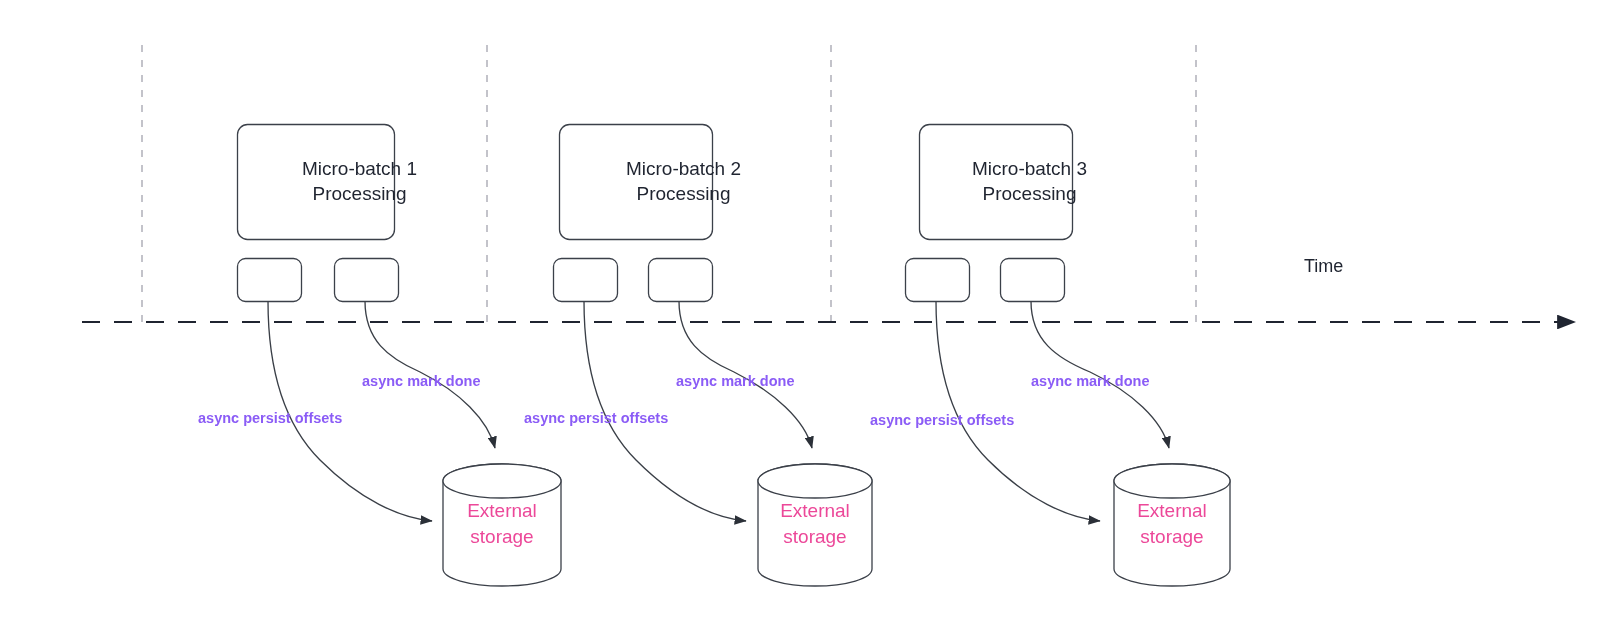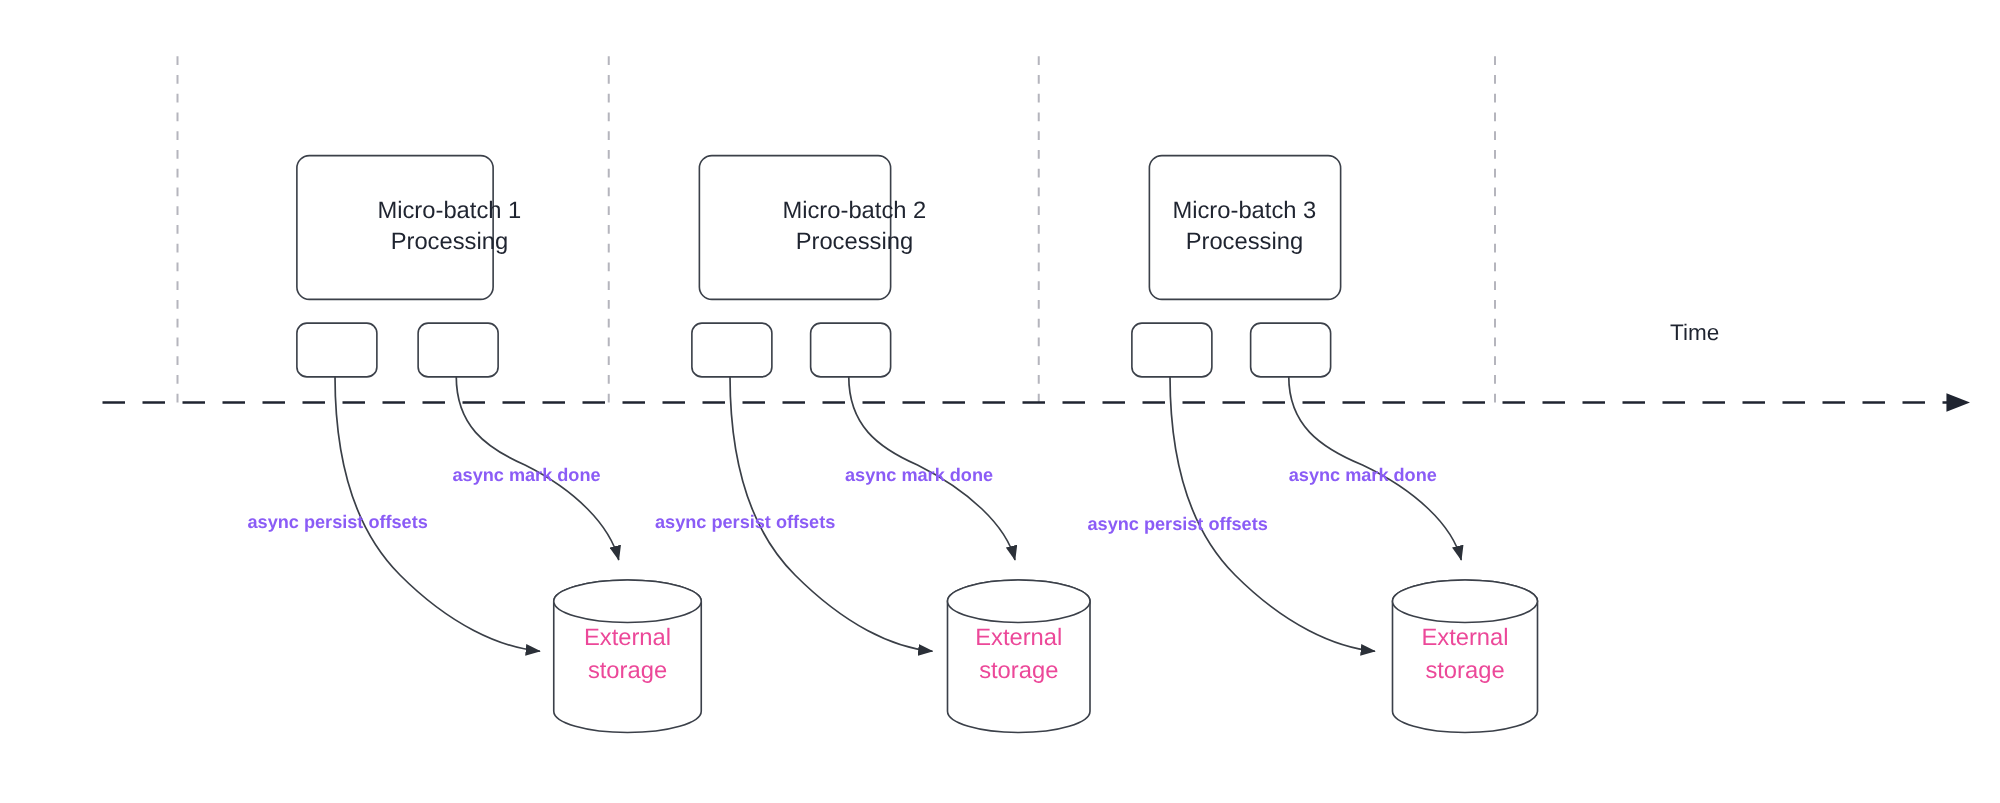--- a/index.html
+++ b/index.html
@@ -114,27 +114,27 @@
 
   <div id="text-layer">
       <div class="node-text" style="left: 237px; top: 155.5px; width: 157px; padding-left: 44px;">Micro-batch 1
 Processing</div>
       <div class="cyl-text" style="left: 443px; top: 498px; width: 118px;">External
 storage</div>
       <div class="node-text" style="left: 559px; top: 155.5px; width: 153px; margin-left: 48px;">Micro-batch 2
 Processing</div>
       <div class="cyl-text" style="left: 758px; top: 498px; width: 114px;">External
 storage</div>
-      <div class="node-text" style="left: 919px; top: 155.5px; width: 153px;">Micro-batch 3
+      <div class="node-text" style="left: 919px; top: 155.5px; width: 153px; padding-left: 34px;">Micro-batch 3
 Processing</div>
       <div class="cyl-text" style="left: 1114px; top: 498px; width: 116px;">External
 storage</div>
       <div class="edge-label" style="left: 198px; top: 410px;">async persist offsets</div>
       <div class="edge-label" style="left: 362px; top: 373px;">async mark done</div>
       <div class="edge-label" style="left: 524px; top: 410px;">async persist offsets</div>
       <div class="edge-label" style="left: 676px; top: 373px;">async mark done</div>
       <div class="edge-label" style="left: 870px; top: 412px;">async persist offsets</div>
       <div class="edge-label" style="left: 1031px; top: 373px;">async mark done</div>
     </div>
 
-  <div class="axis-label" id="time-label" style="left: 1336px; top: 256px; text-align: right;">Time</div>
+  <div class="axis-label" id="time-label" style="left: 1304px; top: 256px; text-align: right;">Time</div>
 
 </div>
 
 </body></html>

